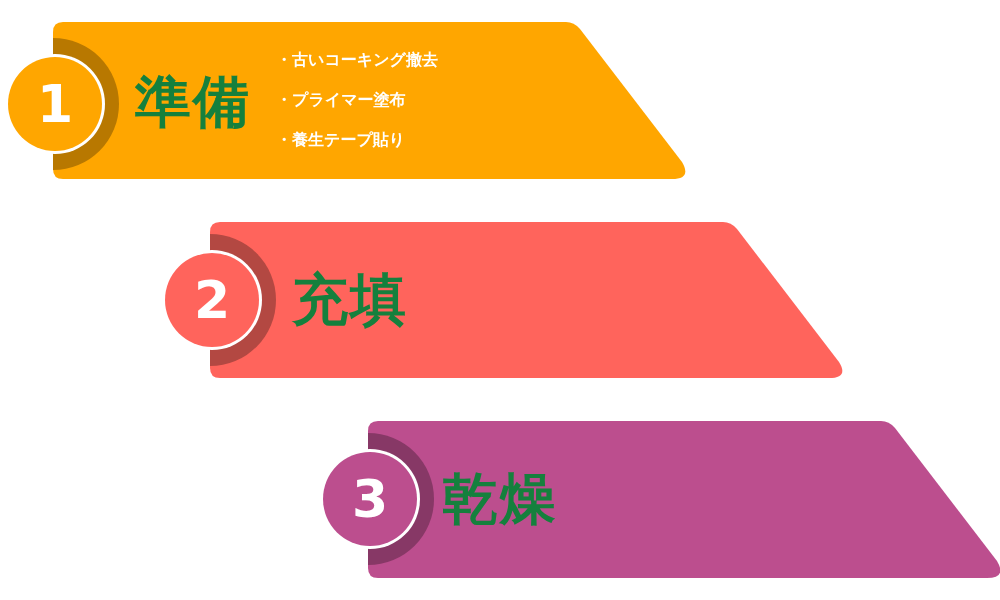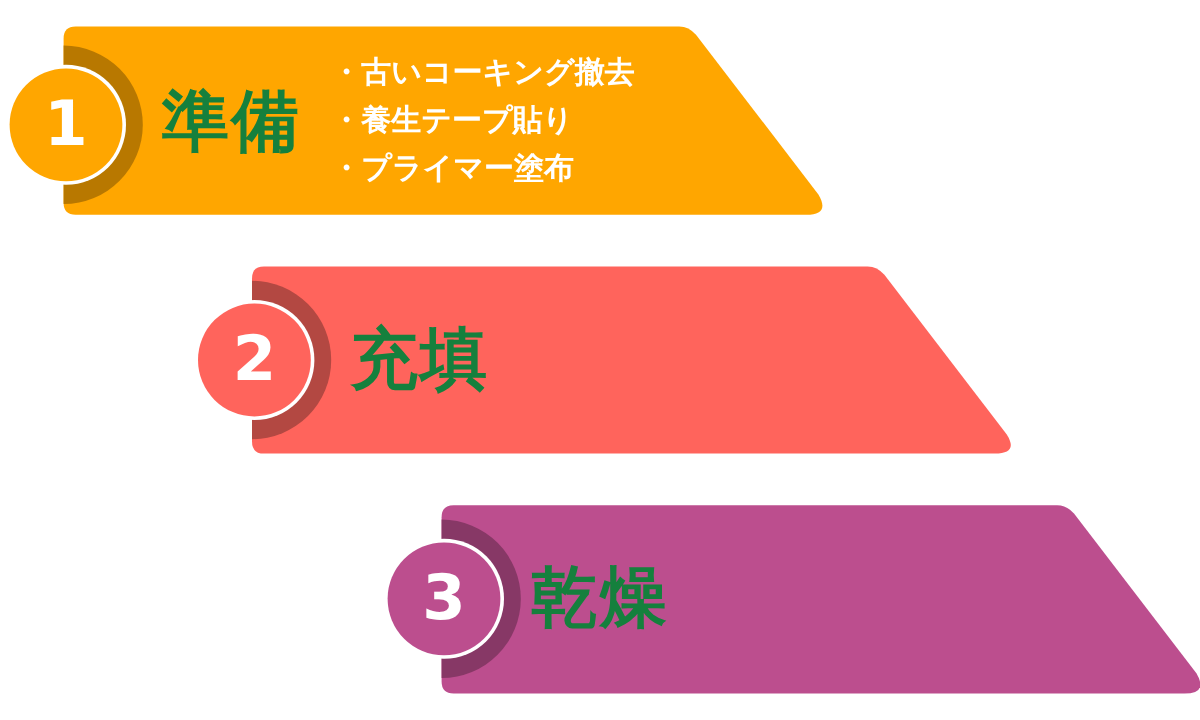--- a/index.html
+++ b/index.html
@@ -46,42 +46,42 @@
     }
     .bullet-list {
       position: absolute;
       margin: 0;
       padding: 0;
       list-style: none;
     }
     .bullet-list li {
       color: #ffffff;
       font-weight: bold;
-      font-size: 25px;
+      font-size: 16px;
       line-height: 40px;
       height: 40px;
       white-space: nowrap;
     }
   </style>
 </head>
 <body>
 
 <div class="step" style="left:0px; top:22px; width:690px; height:160px;">
   <svg class="bg" width="690" height="160">
     <path d="M 63 0 L 566 0 Q 574 0 580 7 L 682 140 Q 692 157 672 157 L 63 157 Q 53 157 53 147 L 53 10 Q 53 0 63 0 Z" fill="#FFA600"></path>
     <path d="M 53 16 A 66 66 0 0 1 53 148 Z" fill="#B87800"></path>
     <circle cx="55" cy="82" r="50" fill="#ffffff"></circle>
     <circle cx="55" cy="82" r="47" fill="#FFA600"></circle>
   </svg>
   <div class="step-number" style="left:7px; top:56px;">1</div>
   <div class="step-title" style="left:135px; top:52px;">準備</div>
   <ul class="bullet-list" style="left:276px; top:18px;">
     <li>・古いコーキング撤去</li>
+    <li>・プライマー塗布</li>
     <li>・養生テープ貼り</li>
-    <li>・プライマー塗布</li>
   </ul>
 </div>
 
 <div class="step" style="left:157px; top:222px; width:690px; height:160px;">
   <svg class="bg" width="690" height="160">
     <path d="M 63 0 L 566 0 Q 574 0 580 7 L 682 140 Q 692 156 672 156 L 63 156 Q 53 156 53 146 L 53 10 Q 53 0 63 0 Z" fill="#FF645C"></path>
     <path d="M 53 12 A 66 66 0 0 1 53 144 Z" fill="#B34842"></path>
     <circle cx="55" cy="78" r="50" fill="#ffffff"></circle>
     <circle cx="55" cy="78" r="47" fill="#FF645C"></circle>
   </svg>

